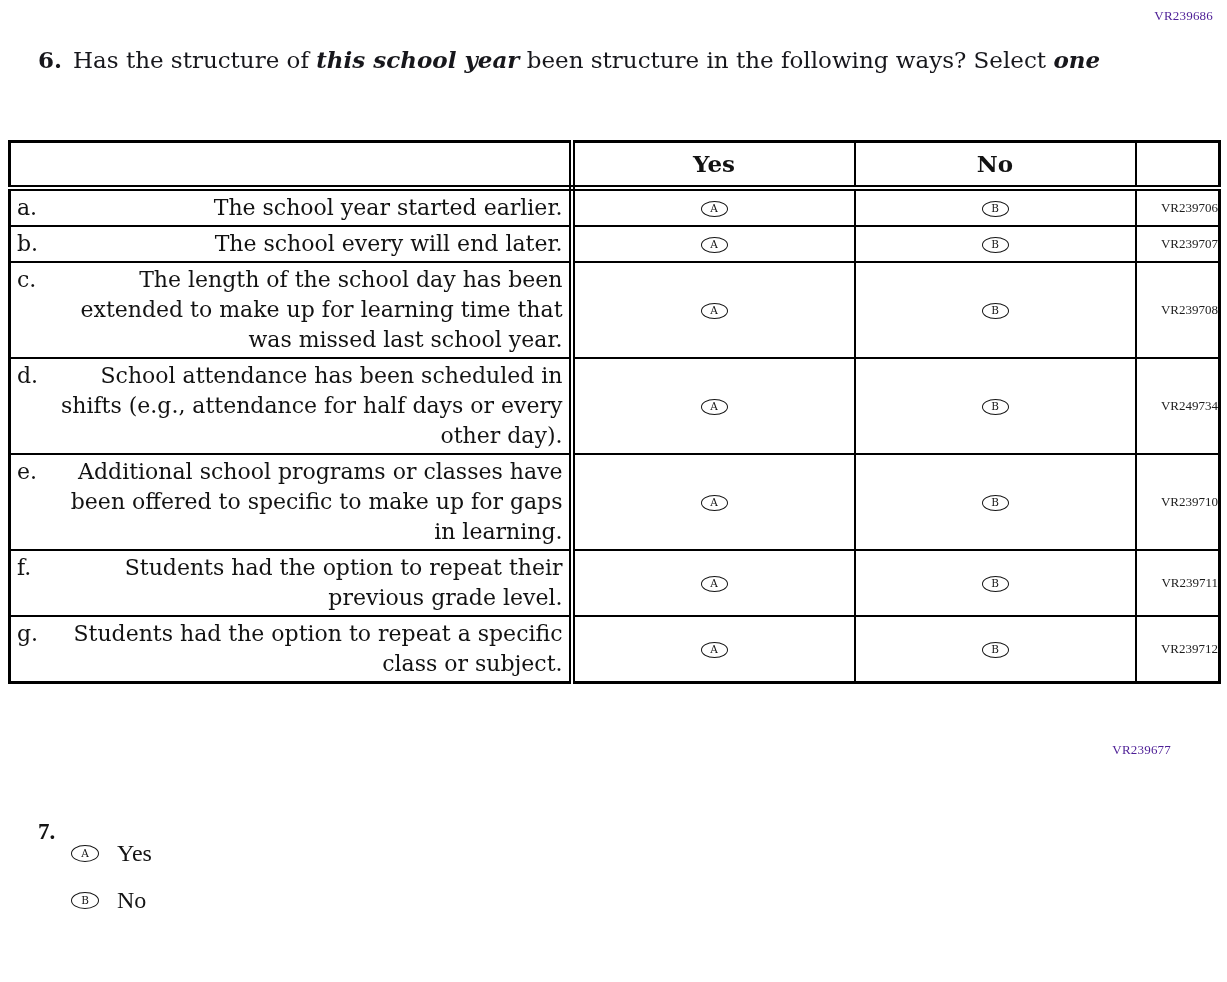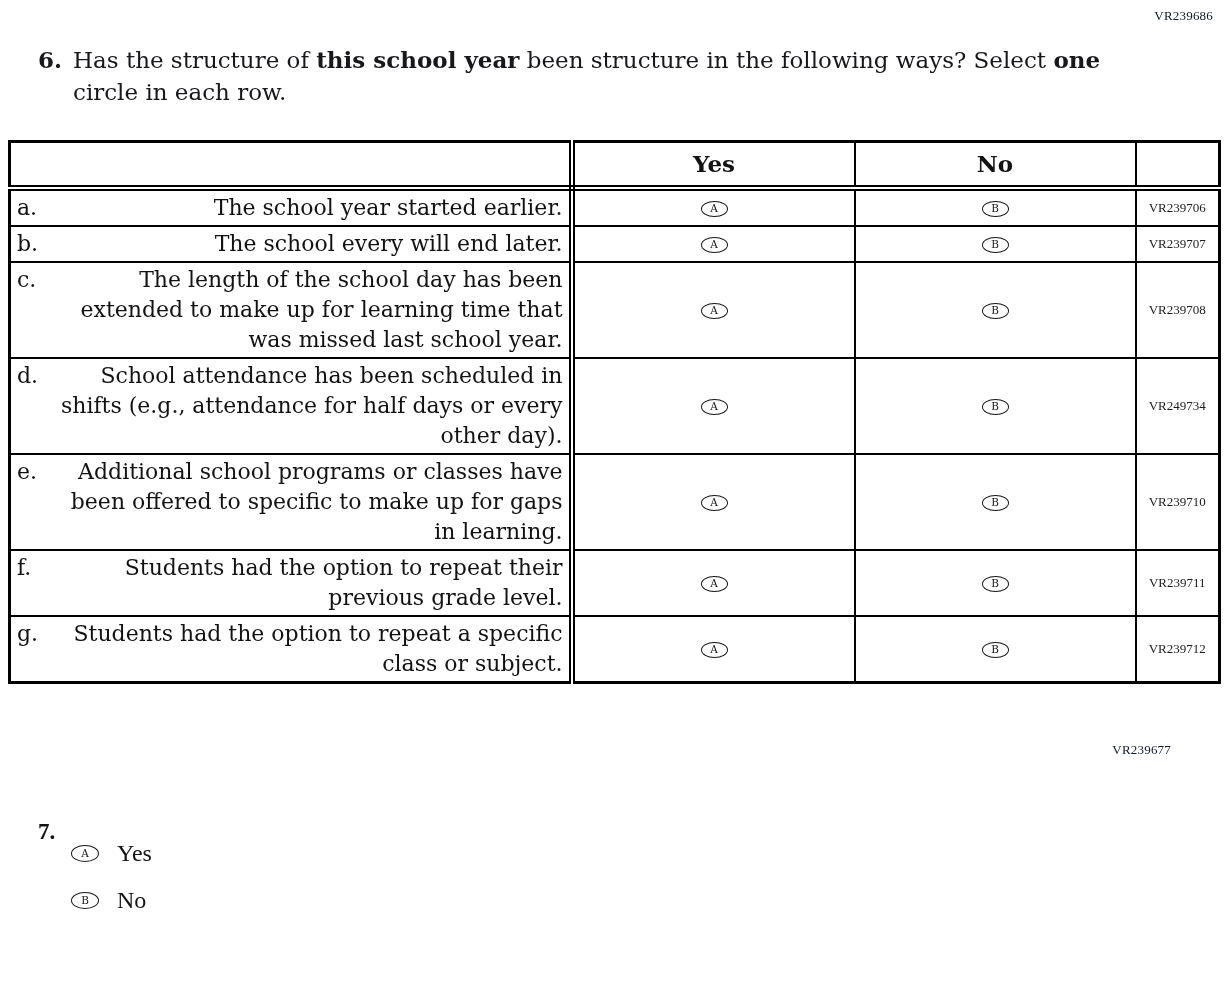--- a/index.html
+++ b/index.html
@@ -6,33 +6,33 @@
   html, body { background: #ffffff; }
   body {
     width: 1227px; height: 982px;
     position: relative; overflow: hidden;
     font-family: "DejaVu Serif", serif;
     color: #121212;
   }
   .vr-code {
     font-family: "Liberation Serif", serif;
     font-size: 13px;
-    color: #0f172a;
+    color: #4c1d95;
     letter-spacing: 0.2px;
   }
   #code-top { position: absolute; top: 8px; right: 14px; }
   #code-mid { position: absolute; top: 742px; right: 56px; margin-left: 20px; }
 
   
   #q6 {
     position: absolute; top: 44px; left: 38px; width: 1080px;
     display: flex; font-size: 23px; line-height: 32px; color: #17171c;
   }
   #q6 .qnum { font-weight: bold; width: 35px; flex-shrink: 0; }
-  #q6 b { font-weight: bold; }
+  #q6 b { font-weight: bold; font-style: italic; }
 
   
   #q6-table {
     position: absolute; top: 140px; left: 8px; width: 1210px;
     border-collapse: collapse;
     border: 3px solid #000;
     table-layout: fixed;
   }
   #q6-table th, #q6-table td { border: 2px solid #000; }
   #q6-table tr.header-row th { border-bottom: 6px double #000; }
@@ -41,21 +41,21 @@
     font-size: 23px; font-weight: bold; height: 46px;
     text-align: center; vertical-align: middle;
   }
   #q6-table td { vertical-align: middle; }
   td.stem { padding: 2px 6px 2px 6px; font-size: 22px; line-height: 30px; }
   .stem-flex { display: flex; }
   .stem-flex .letter { width: 36px; flex-shrink: 0; }
   .stem-flex .stem-text { flex: 1; text-align: right; }
   td.opt { text-align: center; }
   td.code {
-    text-align: center;
+    text-align: right;
     font-family: "Liberation Serif", serif;
     font-size: 13px; color: #1c1c1c;
   }
   tr.h1 td { height: 36px; }
   tr.h2 td { height: 66px; }
   tr.h3 td { height: 96px; }
 
   
   .bubble {
     display: inline-flex; align-items: center; justify-content: center;
@@ -86,21 +86,20 @@
 </style>
 </head>
 <body>
 
 <div class="vr-code" id="code-top">VR239686</div>
 
 <div id="q6">
   <span class="qnum">6.</span>
   <div>
     <div><span>Has the structure of </span><b>this school year</b><span> been structure in the following ways? Select </span><b>one</b></div>
-    <div>circle in each row.</div>
   </div>
 </div>
 
 <table id="q6-table">
   <colgroup>
     <col style="width:562px">
       <col style="width:283px">
       <col style="width:281px">
       <col style="width:84px">
   </colgroup>

